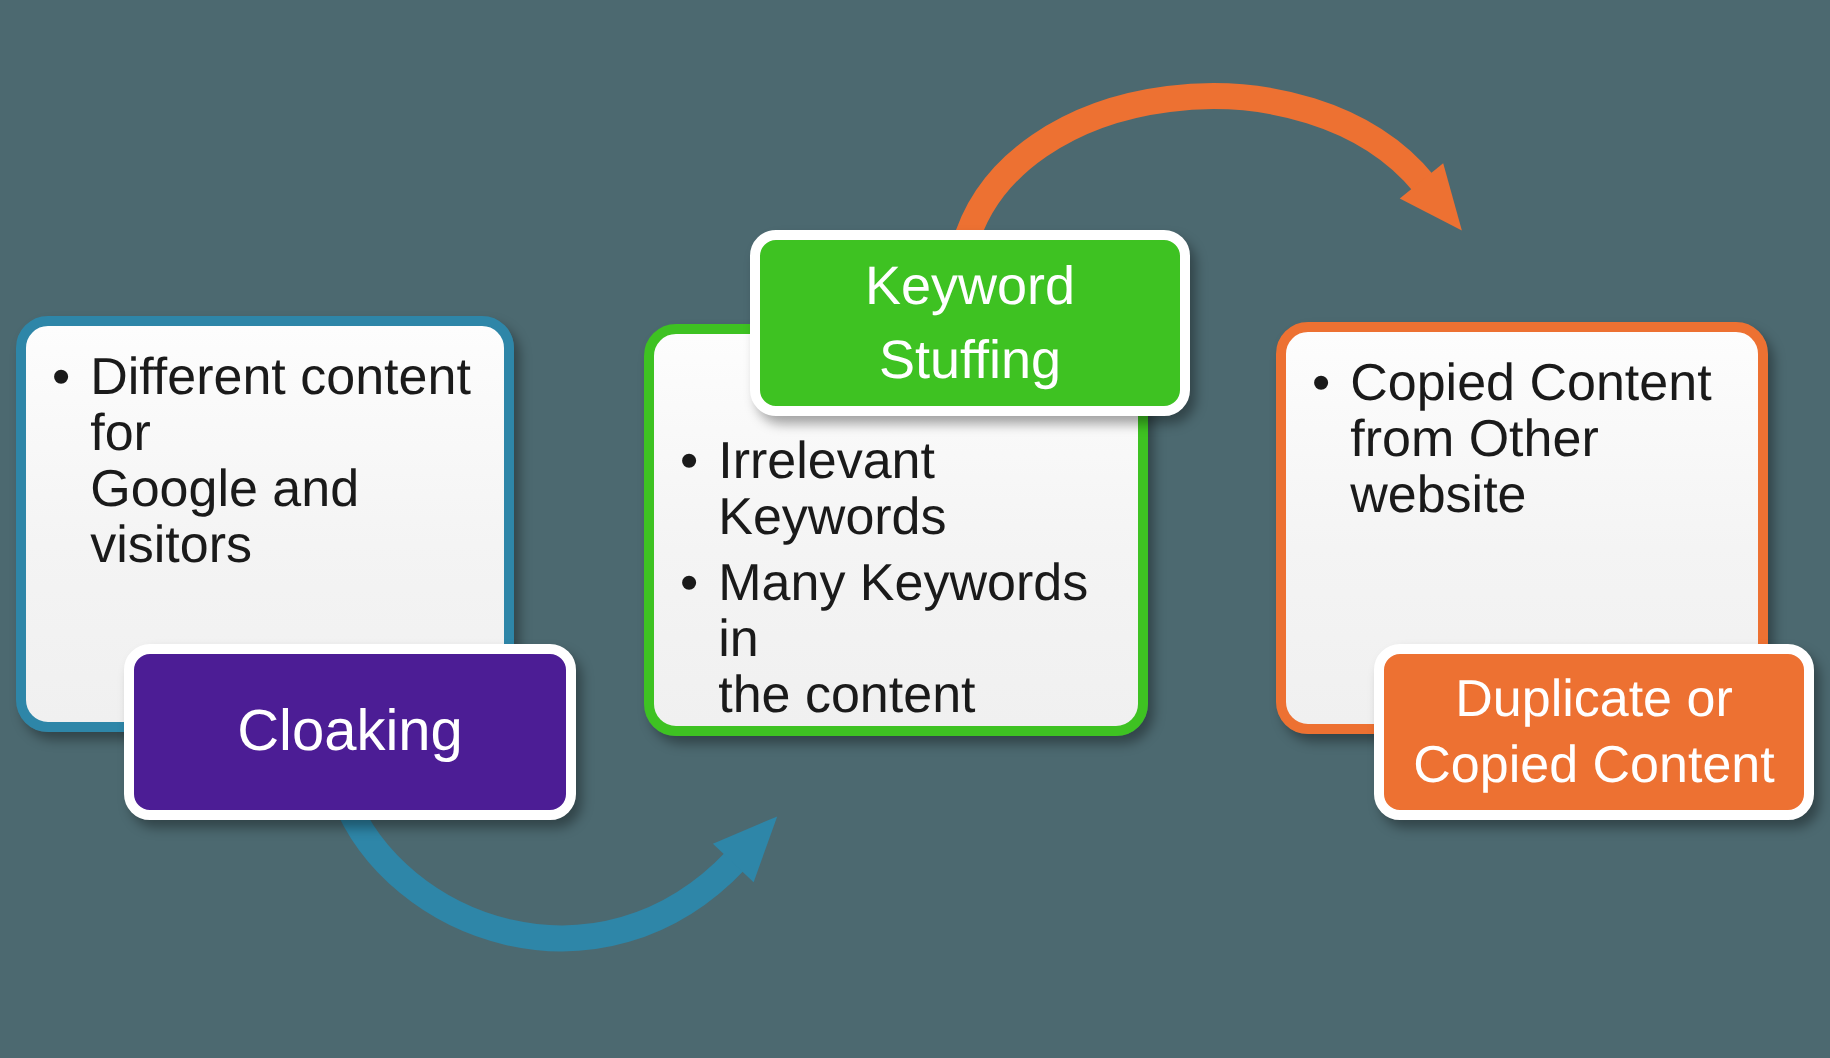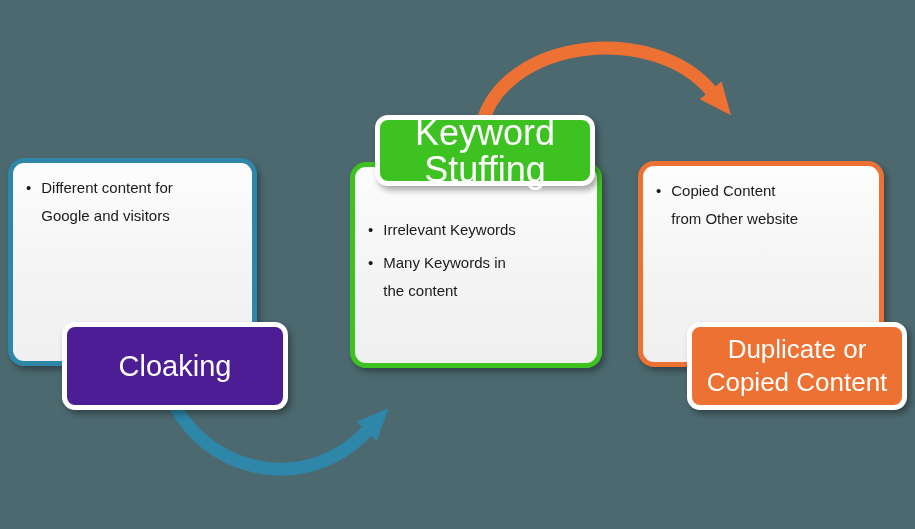--- a/index.html
+++ b/index.html
@@ -28,21 +28,21 @@
   #panel-keyword   { left: 322px; top: 162px; width: 252px; height: 206px; }
   #panel-duplicate { left: 638px; top: 161px; width: 246px; height: 206px; }
 
   .bullets { padding: 11px 6px 0 13px; }
   #panel-keyword .bullets { padding-top: 49px; }
 
   .bullet {
     display: flex;
     gap: 10px;
     margin-bottom: 5px;
-    font-size: 15px;
+    font-size: 26px;
     line-height: 28px;
     color: #1a1a1a;
   }
   .bullet::before {
     content: "\2022";
     flex: 0 0 auto;
   }
   .bullet-text { white-space: pre-line; }
 
   
@@ -53,21 +53,21 @@
     border-radius: 13px;
     box-shadow: 3px 4px 6px rgba(0,0,0,0.35);
     display: flex;
     align-items: center;
     justify-content: center;
     text-align: center;
     color: #ffffff;
     z-index: 3;
   }
   #label-cloaking  { left: 62px;  top: 322px; width: 226px; height: 88px; font-size: 29px; }
-  #label-keyword   { left: 375px; top: 115px; width: 220px; height: 71px; font-size: 36px; line-height: 37px; }
+  #label-keyword   { left: 375px; top: 115px; width: 220px; height: 93px; font-size: 27px; line-height: 37px; }
   #label-duplicate { left: 687px; top: 322px; width: 220px; height: 88px; font-size: 26px; line-height: 33px; }
   .label-text { white-space: pre-line; }
 
   
   #arrow-layer {
     position: absolute;
     left: 0; top: 0;
     width: 915px;
     height: 529px;
     z-index: 2;
@@ -95,21 +95,21 @@
     <div class="bullet">
       <span class="bullet-text">Different content for
 Google and visitors</span>
     </div>
   </div>
 </div>
 <div class="label" id="label-cloaking" style="background-color: #4c1d95;">
   <span class="label-text">Cloaking</span>
 </div>
 
-<div class="panel" id="panel-keyword" style="border-color: rgb(62, 194, 34); margin-left: 28px;">
+<div class="panel" id="panel-keyword" style="border-color: rgb(62, 194, 34);">
   <div class="bullets">
     <div class="bullet">
       <span class="bullet-text">Irrelevant Keywords</span>
     </div>
     <div class="bullet">
       <span class="bullet-text">Many Keywords in
 the content</span>
     </div>
   </div>
 </div>

